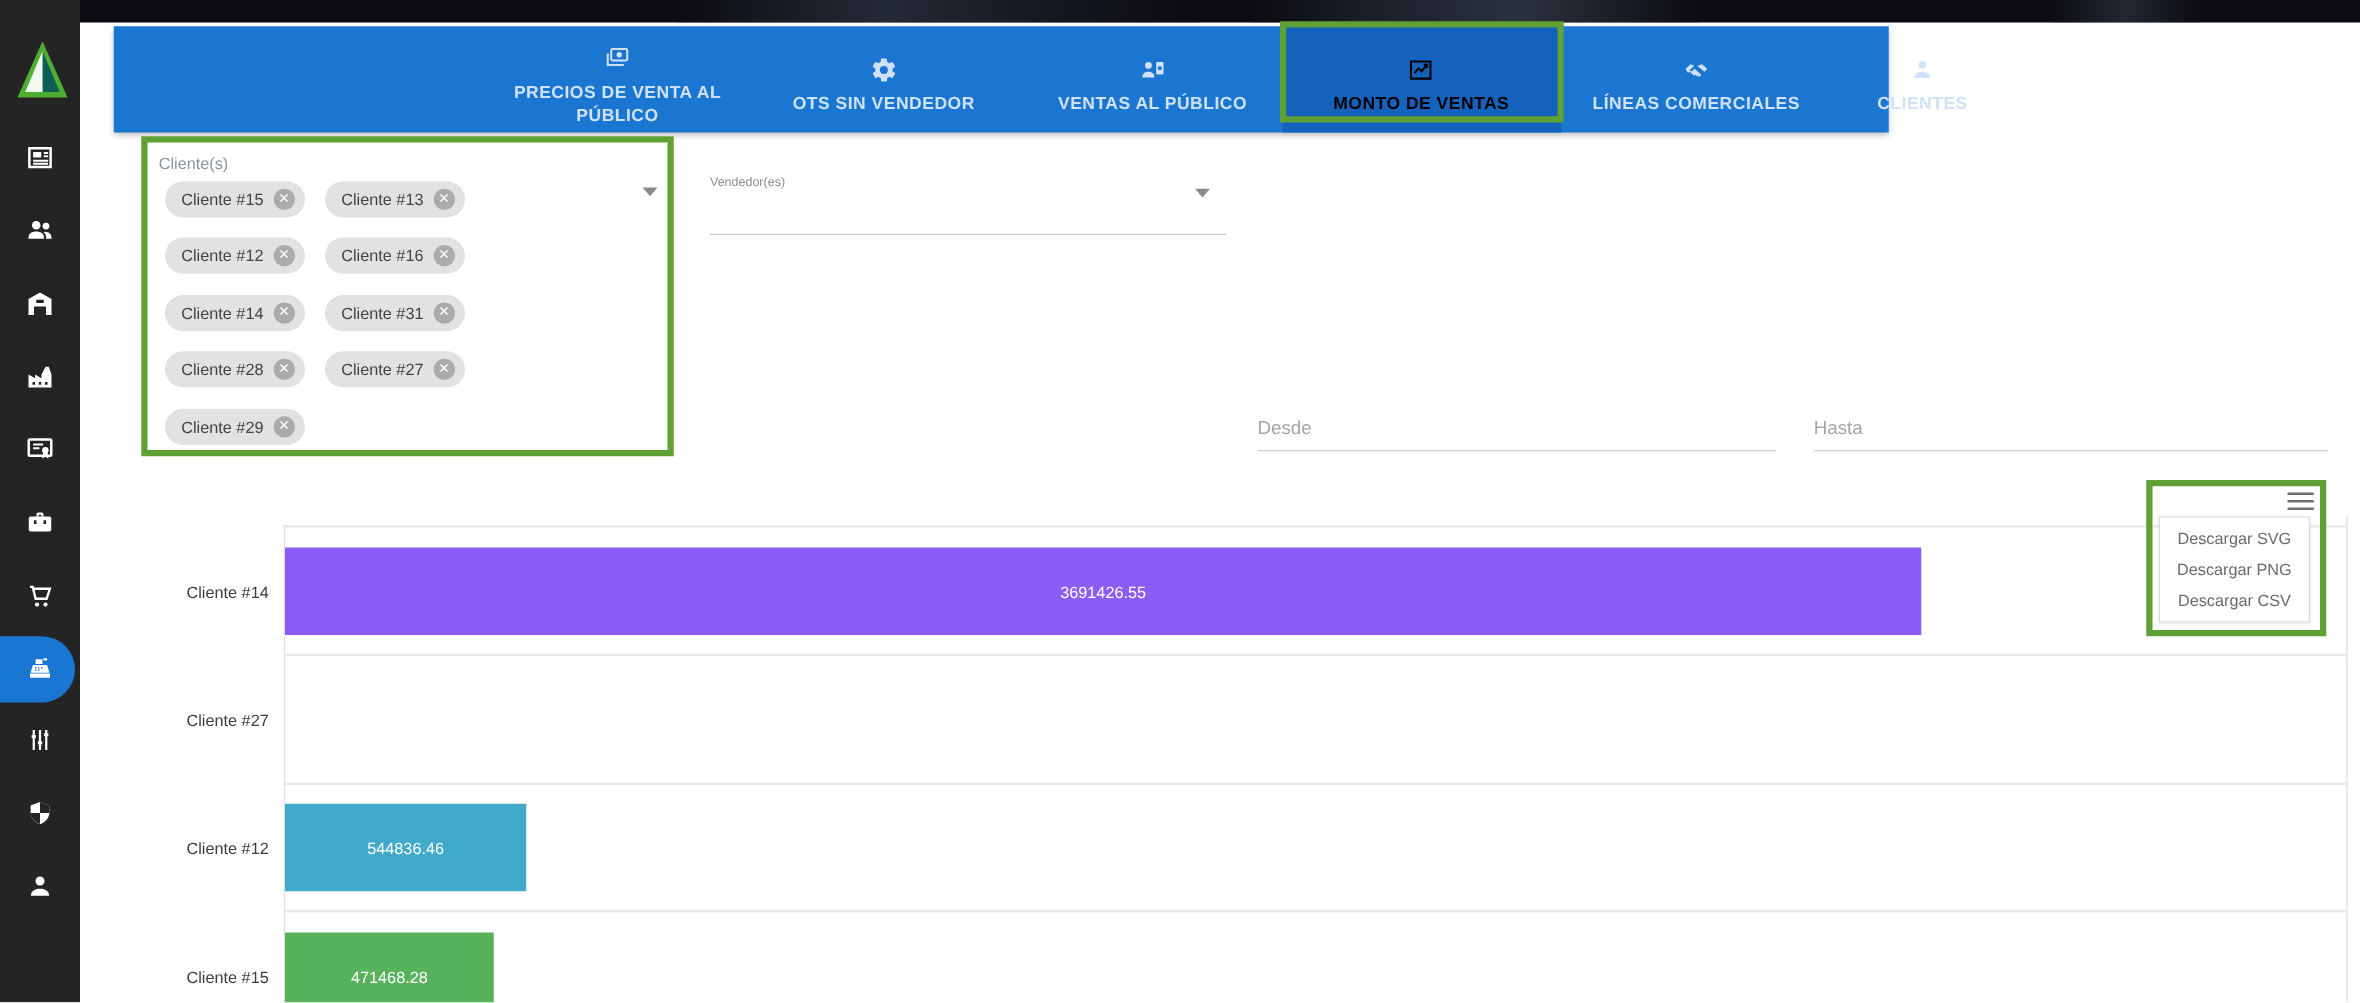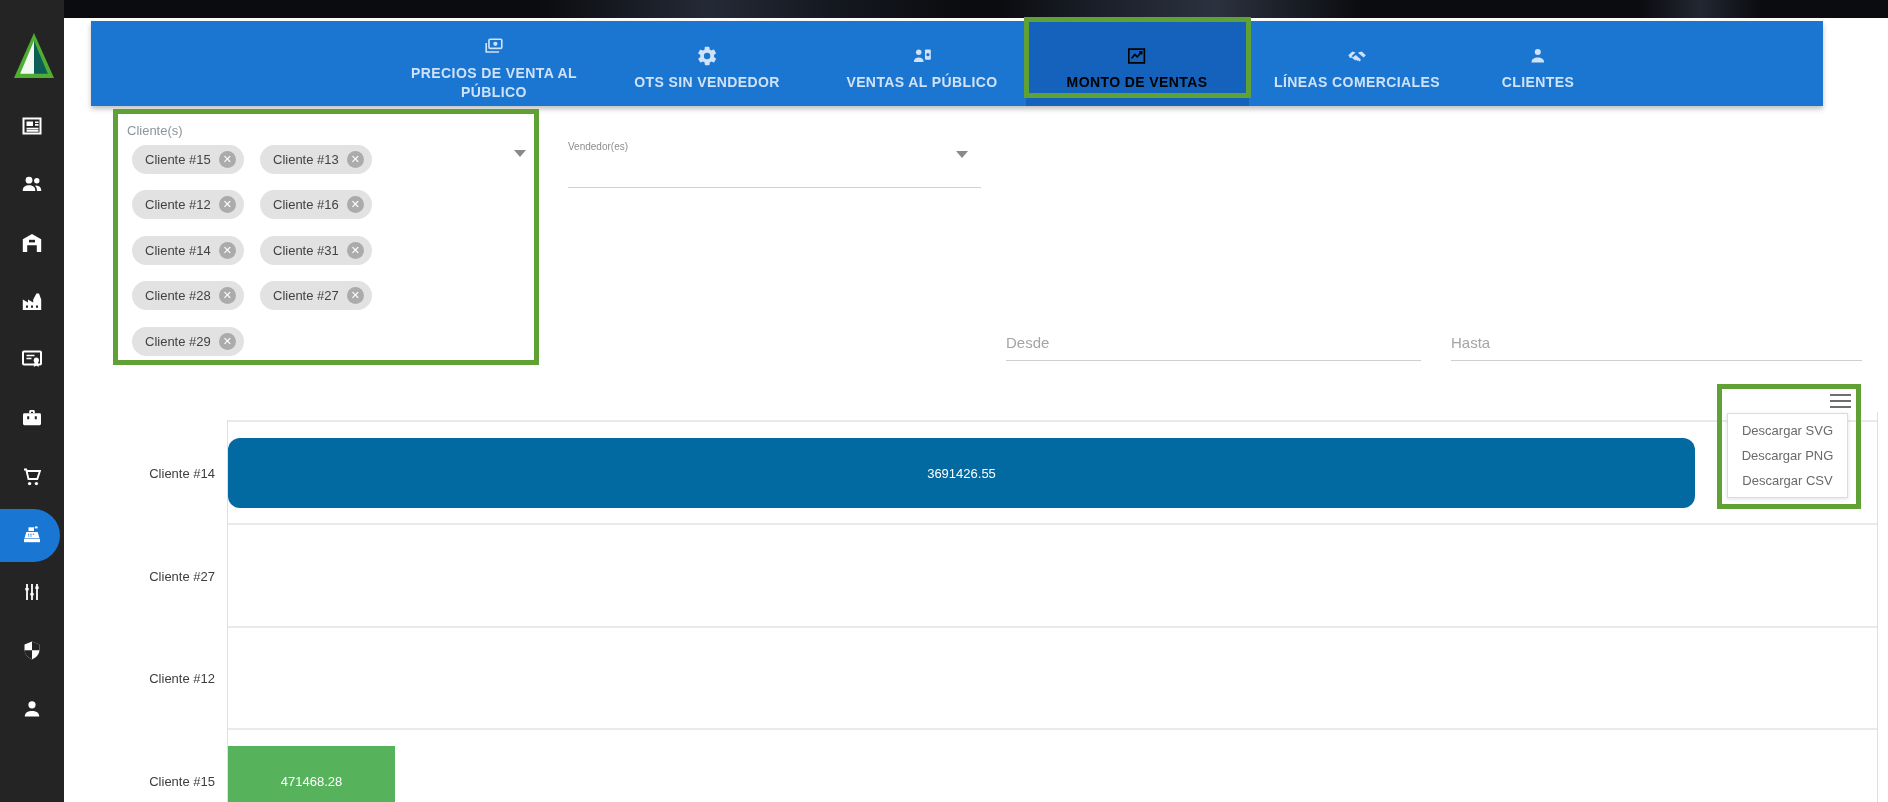--- a/index.html
+++ b/index.html
@@ -14,21 +14,21 @@
   .top-strip .blob2 { position:absolute; left:1000px; top:0; width:360px; height:18px; background:linear-gradient(90deg,#0b0c0f,#232a38 30%,#394253 60%,#0b0c0f); opacity:.7; }
   .top-strip .blob3 { position:absolute; left:1640px; top:0; width:120px; height:18px; background:linear-gradient(90deg,#0b0c0f,#2c3342,#0b0c0f); opacity:.7; }
 
   
   .sidebar { position:absolute; left:0; top:0; width:64px; height:802px; background:#242424; z-index:5; }
   .logo { position:absolute; left:13px; top:32px; width:42px; height:48px; }
   .side-item { position:absolute; left:20px; width:24px; height:24px; z-index:7; }
   .side-pill { position:absolute; left:0; top:509px; width:60px; height:53px; background:#1976d2; border-radius:0 28px 28px 0; z-index:6; }
 
   
-  .navbar { position:absolute; left:91px; top:21px; width:1732px; height:85px; background:#1b76d1; box-shadow:0 3px 5px rgba(0,0,0,.25); z-index:3; }
+  .navbar { position:absolute; left:91px; top:21px; width:1420px; height:85px; background:#1b76d1; box-shadow:0 3px 5px rgba(0,0,0,.25); z-index:3; }
   .active-tab-bg { position:absolute; left:935px; top:0; width:223px; height:85px; background:#1462bc; }
   .tab { position:absolute; top:0; height:100%; transform:translateX(-50%);
          display:flex; flex-direction:column; align-items:center; justify-content:center;
          padding-top:10px; gap:6px; color:#cfe2f7; cursor:pointer; }
   .tab .tab-label { font-size:14px; letter-spacing:.4px; font-weight:700; text-align:center; line-height:1.3; white-space:nowrap; }
   .tab.two-line .tab-label { white-space:normal; width:170px; }
   .tab.active { color:#000000; }
   .tab svg { display:block; }
 
   
@@ -300,22 +300,25 @@
   <div class="gridline" style="top:626px"></div>
   <div class="gridline" style="top:728px"></div>
   <div class="axis-v"></div>
   <div class="edge-v"></div>
 
   <div class="row-label" style="top:466px">Cliente #14</div>
   <div class="row-label" style="top:569px">Cliente #27</div>
   <div class="row-label" style="top:671px">Cliente #12</div>
   <div class="row-label" style="top:774px">Cliente #15</div>
 
-  <div class="bar" style="top: 438px; width: 1467px; background: #0369a1; border-radius: 12px;">
+  <div class="bar" style="top: 438px; width: 1309px; background: #8b5cf6;">
     <span class="bar-value">3691426.55</span>
+  </div>
+  <div class="bar" style="top: 643px; width: 193px; background: rgb(65, 169, 201);">
+    <span class="bar-value">544836.46</span>
   </div>
   <div class="bar" style="top: 746px; width: 167px; background: rgb(87, 178, 92);">
     <span class="bar-value">471468.28</span>
   </div>
 
   <div class="hamburger">
     <div></div>
       <div></div>
       <div></div>
   </div>

